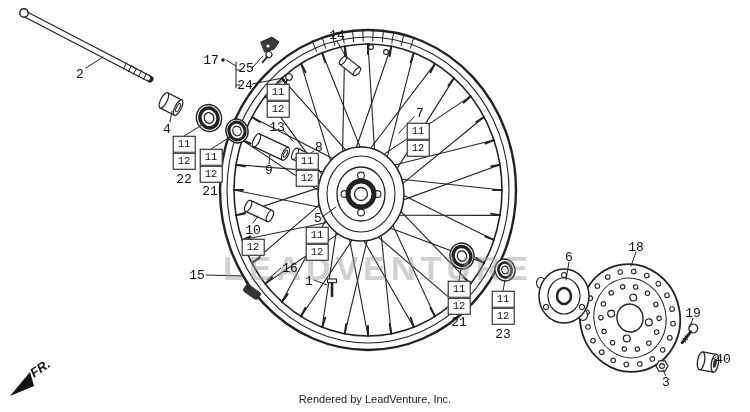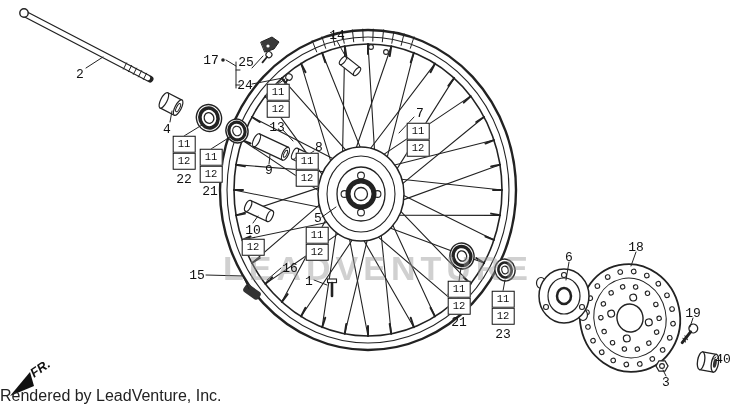--- a/index.html
+++ b/index.html
@@ -6,21 +6,21 @@
   html,body{margin:0;padding:0}
   body{width:750px;height:412px;background:#fff;font-family:"Liberation Sans","DejaVu Sans",sans-serif}
   #stage{position:relative;width:750px;height:412px;background:#fff;overflow:hidden}
   #art{position:absolute;left:0;top:0;z-index:1}
   .lbl{position:absolute;transform:translate(-50%,-50%);font-size:13px;color:#111;line-height:1;
        white-space:nowrap;z-index:3;font-family:Liberation Mono, monospace}
   .lbl.box{font-size:10.5px;border:1px solid #111;background:#fff;padding:2px 4px;min-width:16px;text-align:left}
   #watermark{position:absolute;left:378px;top:268px;transform:translate(-50%,-50%);
        font-size:34px;font-weight:bold;letter-spacing:5px;color:rgba(150,150,150,0.45);
        white-space:nowrap;z-index:2;pointer-events:none}
-  #footer{position:absolute;left:0;right:0;bottom:7px;text-align:left;font-size:16px;color:#222;z-index:3}
+  #footer{position:absolute;left:0;right:0;bottom:7px;text-align:center;font-size:11px;color:#222;z-index:3}
 </style>
 </head>
 <body>
 
 <div id="stage">
 
   <svg id="art" width="750" height="412" viewBox="0 0 750 412">
     <g stroke="#222" fill="none" stroke-linecap="round">
 
       <g>
@@ -343,21 +343,21 @@
         <text transform="translate(34,378) rotate(-35)" font-size="13" font-weight="bold" font-style="italic" fill="#111" stroke="none">FR.</text>
       </g>
     </g>
   </svg>
 
   <div id="watermark">LEADVENTURE</div>
 
   <div class="lbl" style="left:80px;top:74px">2</div>
   <div class="lbl" style="left:167px;top:129px">4</div>
   <div class="lbl" style="left:211px;top:60px">17</div>
-  <div class="lbl" style="left:246px;top:62px">25</div>
+  <div class="lbl" style="left:246px;top:68px">25</div>
   <div class="lbl" style="left:245px;top:85px">24</div>
   <div class="lbl" style="left:277px;top:127px">13</div>
   <div class="lbl" style="left:337px;top:35px">14</div>
   <div class="lbl" style="left:269px;top:170px">9</div>
   <div class="lbl" style="left:184px;top:179px">22</div>
   <div class="lbl" style="left:210px;top:191px">21</div>
   <div class="lbl" style="left:420px;top:113px">7</div>
   <div class="lbl" style="left:319px;top:147px">8</div>
   <div class="lbl" style="left:318px;top:218px">5</div>
   <div class="lbl" style="left:253px;top:230px">10</div>

